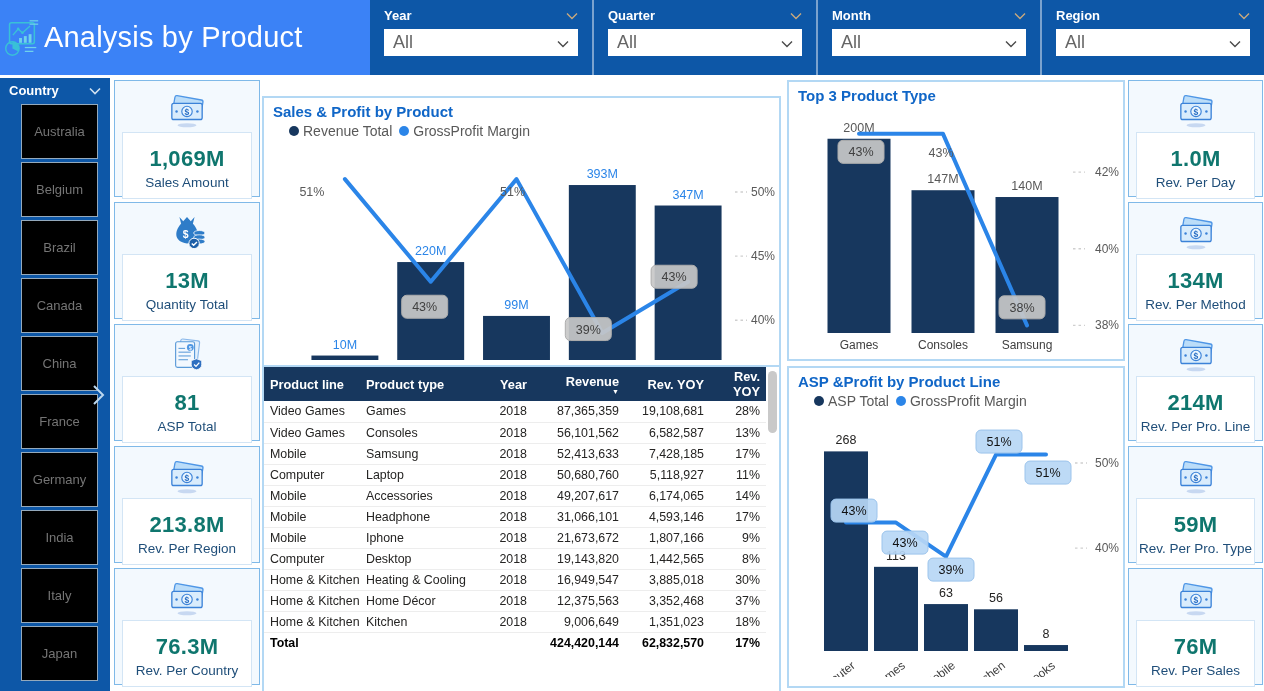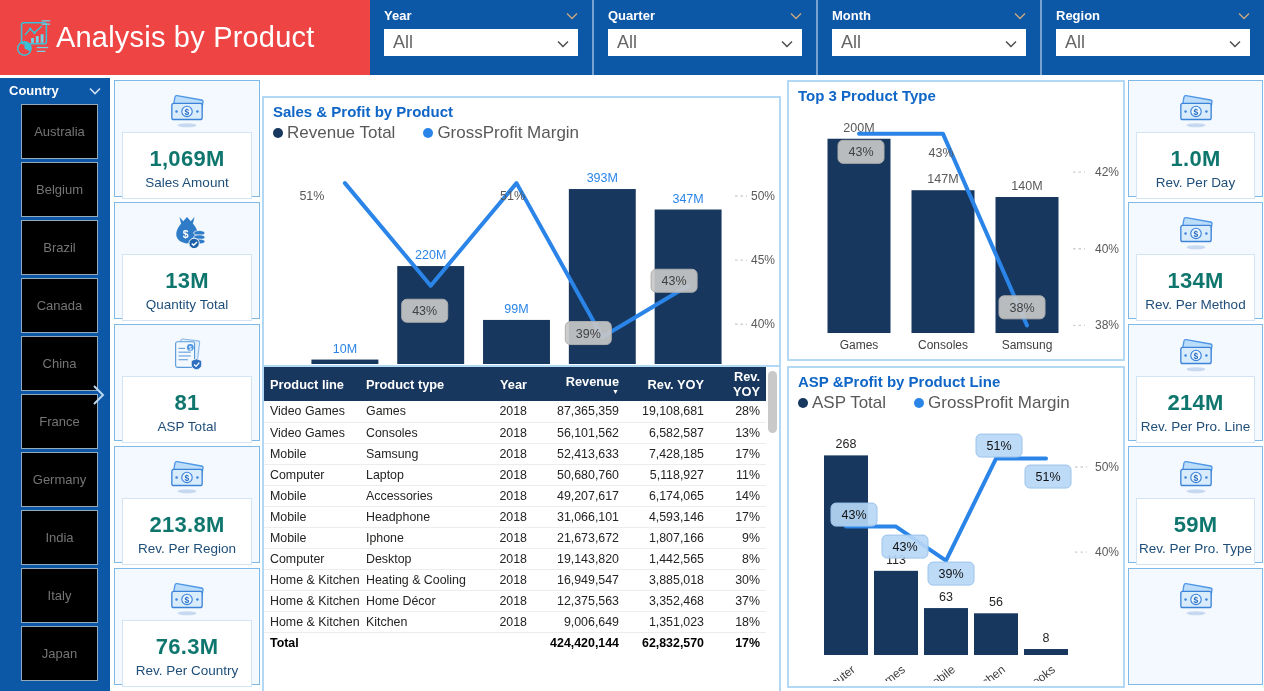--- a/index.html
+++ b/index.html
@@ -1,21 +1,21 @@
 <!DOCTYPE html>
 <html><head>
 <meta charset="utf-8">
 <style>
   * { margin:0; padding:0; box-sizing:border-box; }
   html,body { width:1264px; height:691px; background:#fff; font-family:"Liberation Sans", sans-serif; overflow:hidden; }
   .stage { position:relative; width:1264px; height:691px; background:#fff; }
 
   
   header { position:absolute; left:0; top:0; width:1264px; height:75px; display:flex; }
-  .title-block { width:370px; height:75px; background:#ef4444; display:flex; align-items:center; padding-left:12px; }
+  .title-block { width:370px; height:75px; background:#3b82f6; display:flex; align-items:center; }
   .title-block h1 { color:#fff; font-size:29px; font-weight:400; letter-spacing:.2px; }
   .logo { display:flex; align-items:center; margin-right:2px; }
   .filters { flex:1; background:#0D57A7; display:flex; }
   .slicer { flex:1; padding:8px 14px 0 14px; }
   .slicer + .slicer { border-left:2px solid rgba(255,255,255,.45); }
   .slicer-head { display:flex; justify-content:space-between; align-items:center; color:#fff; font-weight:bold; font-size:13px; }
   .dropdown { margin-top:6px; background:#fff; height:27px; display:flex; align-items:center; justify-content:space-between; padding:0 9px; color:#666; font-size:18px; cursor:pointer; }
 
   
   .country-col { position:absolute; left:0; top:78px; width:110px; height:613px; background:#0D57A7; }
@@ -34,21 +34,21 @@
   .kpi-value { font-size:22px; font-weight:bold; color:#0f766e; letter-spacing:.3px;margin-top:8px; }
   .kpi-label { font-size:13.5px; color:#1F4E79; margin-top:3px; white-space:nowrap; }
 
   
   .panel { position:absolute; background:#fff; border:2px solid #B3D8F4; }
   .p-sales { left:262px; top:96px;  width:519px; height:281px; }
   .p-table { left:262px; top:365px; width:519px; height:379px; }
   .p-top3  { left:787px; top:80px;  width:338px; height:281px; }
   .p-asp   { left:787px; top:366px; width:338px; height:322px; }
   .chart-title { color:#1066C7; font-size:15px; font-weight:bold; padding:5px 0 0 9px; white-space:nowrap; }
-  .chart-legend { display:flex; gap:28px; font-size:17px; color:#595959; padding:3px 0 0 9px; align-items:center; }
+  .chart-legend { display:flex; gap:7px; font-size:14px; color:#595959; padding:3px 0 0 9px; align-items:center;margin-left:16px; }
   .legend-dot { width:10px; height:10px; border-radius:50%; display:inline-block; margin-right:4px; }
   .legend-item { display:flex; align-items:center; }
   svg.chart { display:block; }
 
   
   .p-table table { border-collapse:collapse; width:502px; table-layout:fixed; font-size:12.4px; }
   .p-table th { background:#17375E; color:#fff; font-weight:bold; text-align:left; padding:2px 6px; font-size:12.8px; height:31px; vertical-align:middle; cursor:pointer; }
   .p-table th.num { text-align:right; }
   .p-table td { padding:3px 6px; border-bottom:1px solid #EDEDED; color:#252423; height:21px; white-space:nowrap; overflow:hidden; }
   .p-table td.num { text-align:right; }
@@ -571,16 +571,20 @@
           <svg viewBox="0 0 46 38" width="44" height="36">
    <rect x="9" y="5" width="30" height="16" rx="2" fill="#BBDDF9" stroke="#4E96E6" stroke-width="1.4" transform="rotate(10 24 13)"></rect>
    <rect x="7" y="11" width="32" height="17" rx="2" fill="#D9ECFC" stroke="#3B82D8" stroke-width="1.4"></rect>
    <circle cx="23" cy="19.5" r="5.5" fill="#EAF5FE" stroke="#3B82D8" stroke-width="1.2"></circle>
    <text x="23" y="23" font-size="9" font-weight="bold" fill="#2A6FC4" text-anchor="middle">$</text>
    <circle cx="12" cy="19.5" r="1.3" fill="#3B82D8"></circle>
             <circle cx="34" cy="19.5" r="1.3" fill="#3B82D8"></circle>
    <ellipse cx="23" cy="34" rx="10" ry="2.2" fill="#C7D8F1"></ellipse>
  </svg>
         </div>
+        <div class="kpi-box">
+          <div class="kpi-value">76M</div>
+          <div class="kpi-label">Rev. Per Sales</div>
+        </div>
       </div>
     </div>
 
 </div>
 
 </body></html>

